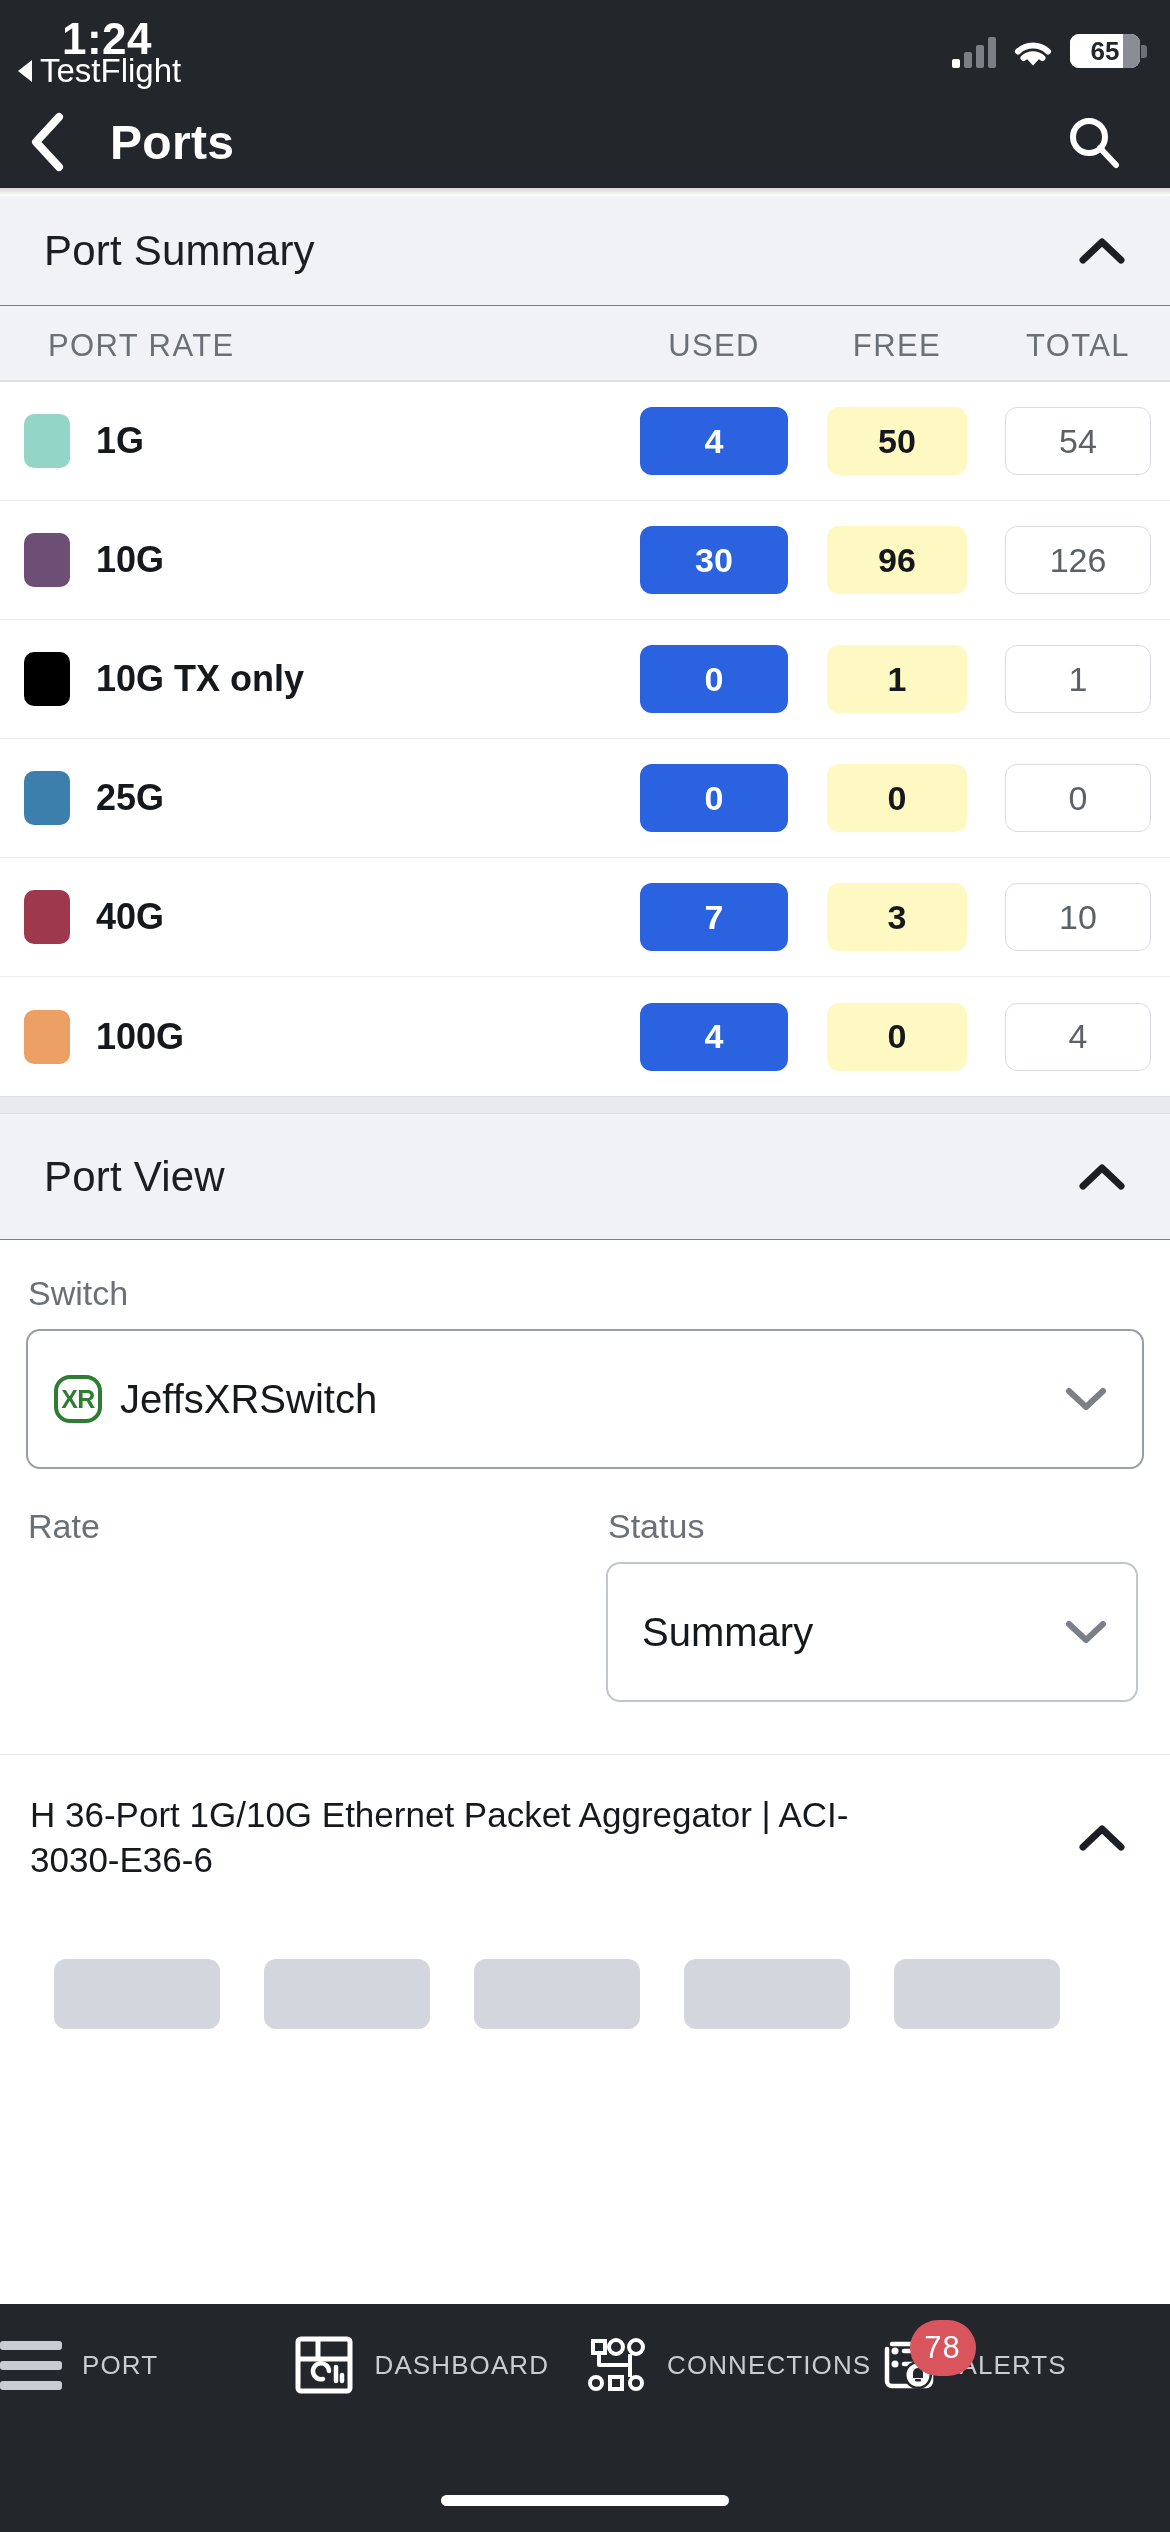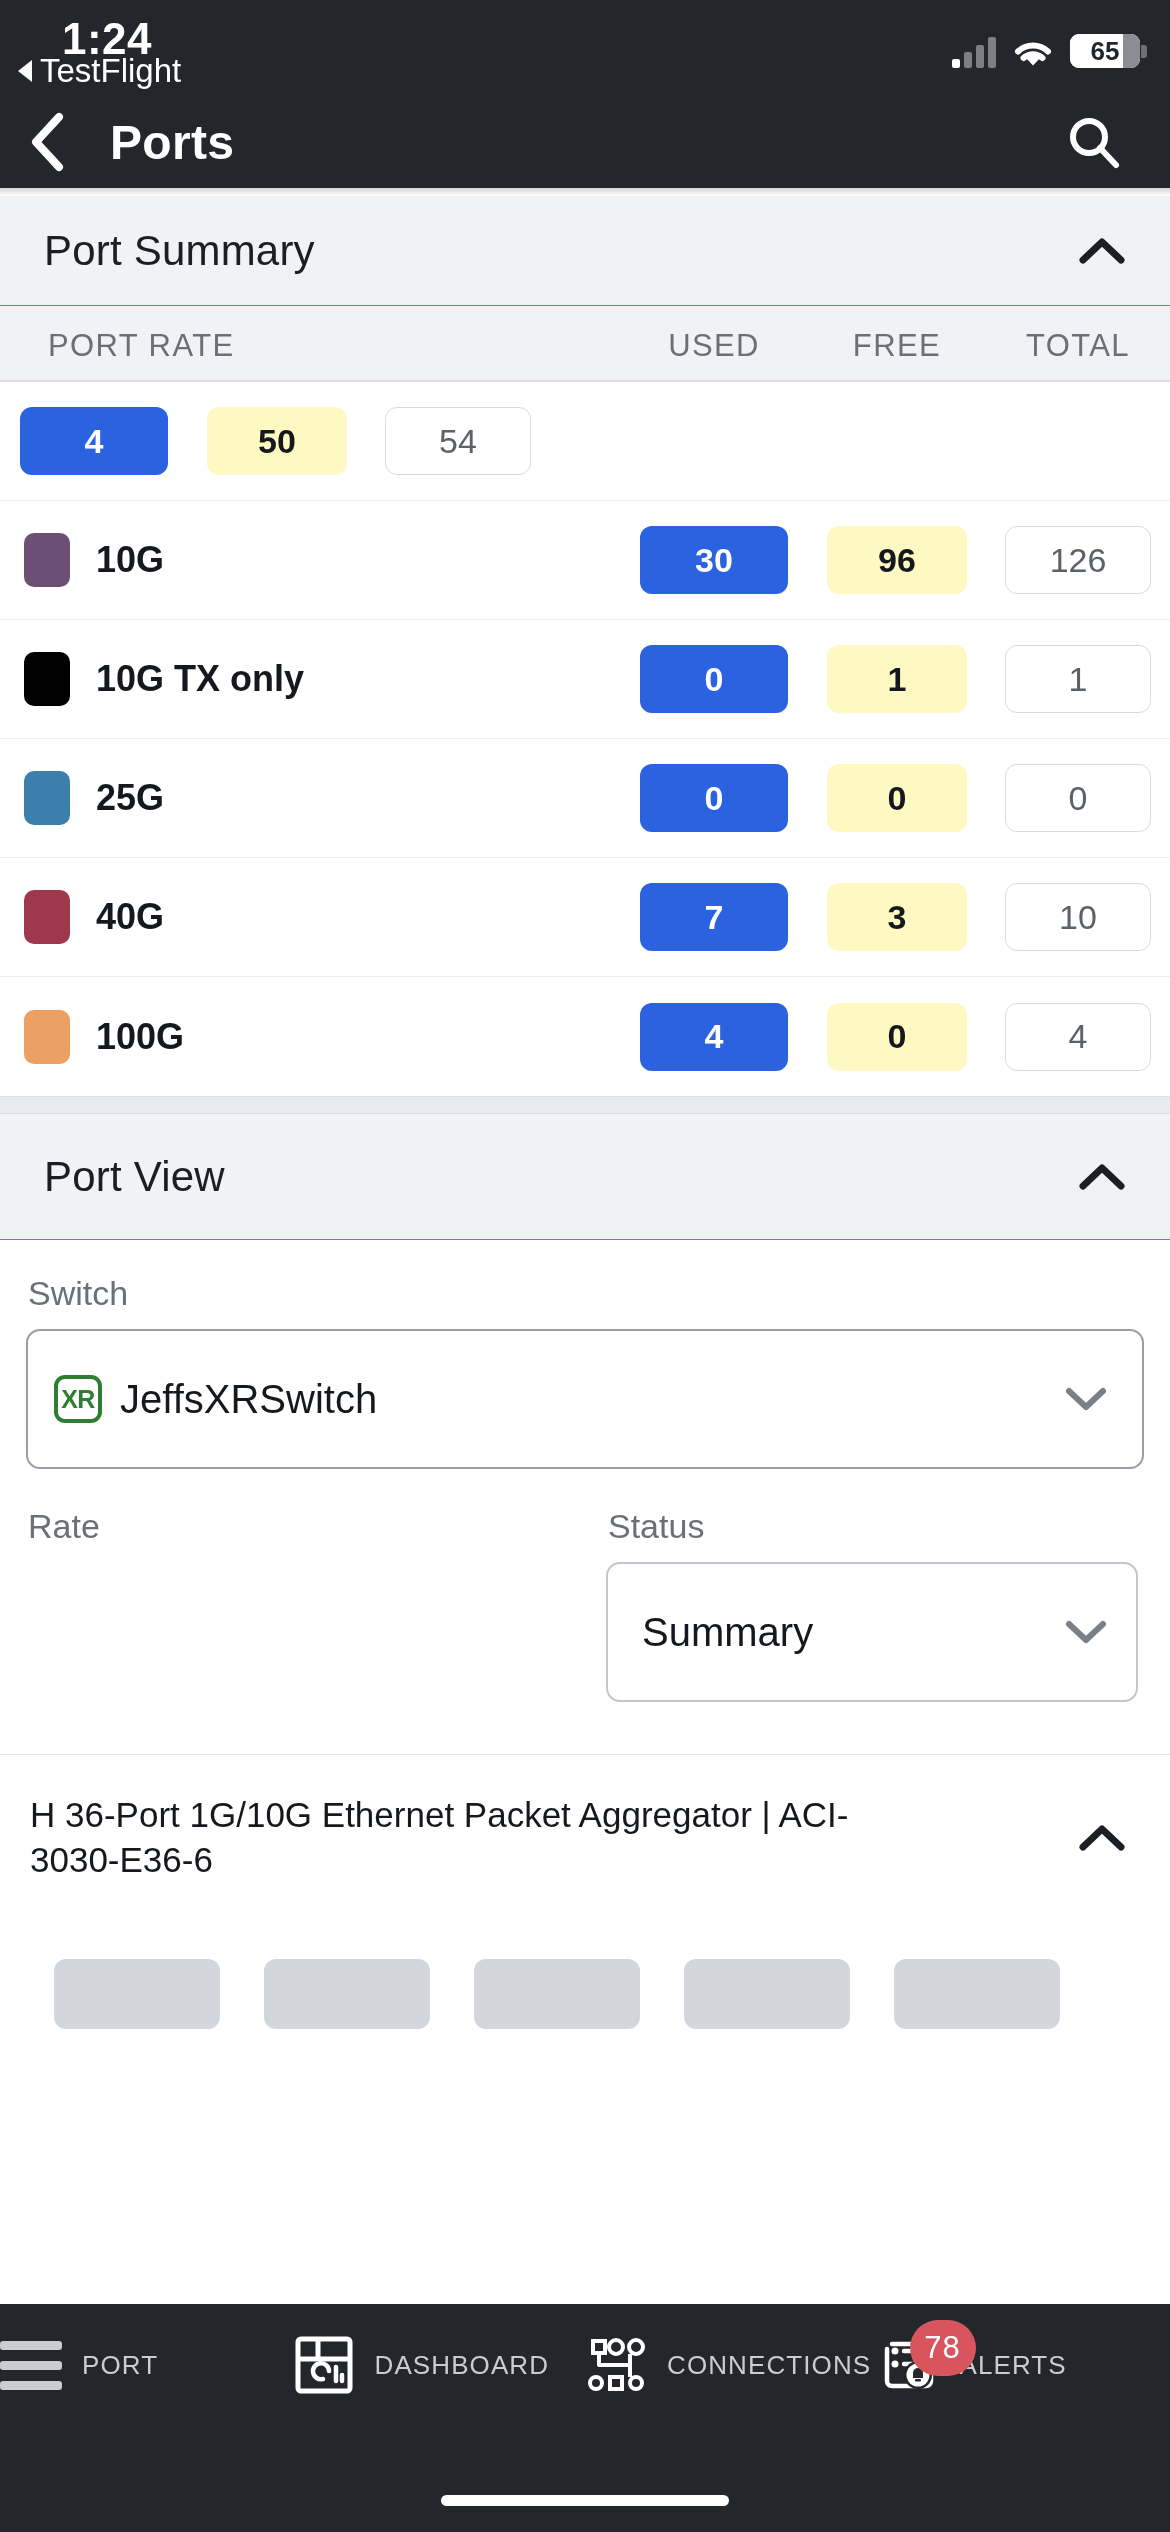--- a/index.html
+++ b/index.html
@@ -145,21 +145,21 @@
     margin:34px 0 16px 2px;
   }
   .select-box {
     width:1118px; height:140px;
     border:2px solid #9a9ea6; border-radius:14px; background:#ffffff;
     display:flex; align-items:center; justify-content:space-between;
     padding:0 34px 0 26px;
   }
   .select-inner { display:flex; align-items:center; gap:18px; }
   .xr-badge {
-    width:48px; height:48px; border:4px solid #2e7d32; border-radius:11px;
+    width:48px; height:48px; border:4px solid #2e7d32; border-radius:16px;
     display:flex; align-items:center; justify-content:center;
     font-size:25px; font-weight:700; color:#2e7d32; letter-spacing:-0.5px;
     font-family:"Liberation Sans", sans-serif; flex:none;
   }
   .select-value { font-size:40px; color:#15181c; font-weight:400; }
   .chev-dn { flex:none; }
 
   .row2 { display:flex; gap:48px; margin-top:4px; }
   .col2 { width:532px; }
   .select-box.small {
@@ -269,20 +269,24 @@
 
     <div class="thead">
       <div class="th rate">PORT RATE</div>
       <div class="th used">USED</div>
       <div class="th free">FREE</div>
       <div class="th total">TOTAL</div>
     </div>
 
     <div id="summary-rows">
         <div class="trow">
+          <div class="cell-rate">
+            <span class="swatch" style="background: rgb(147, 213, 198);"></span>
+            <span class="rate-label">1G</span>
+          </div>
           <div class="cell-used">
             <span class="chip used">4</span>
           </div>
           <div class="cell-free">
             <span class="chip free">50</span>
           </div>
           <div class="cell-total">
             <span class="chip total">54</span>
           </div>
         </div>

